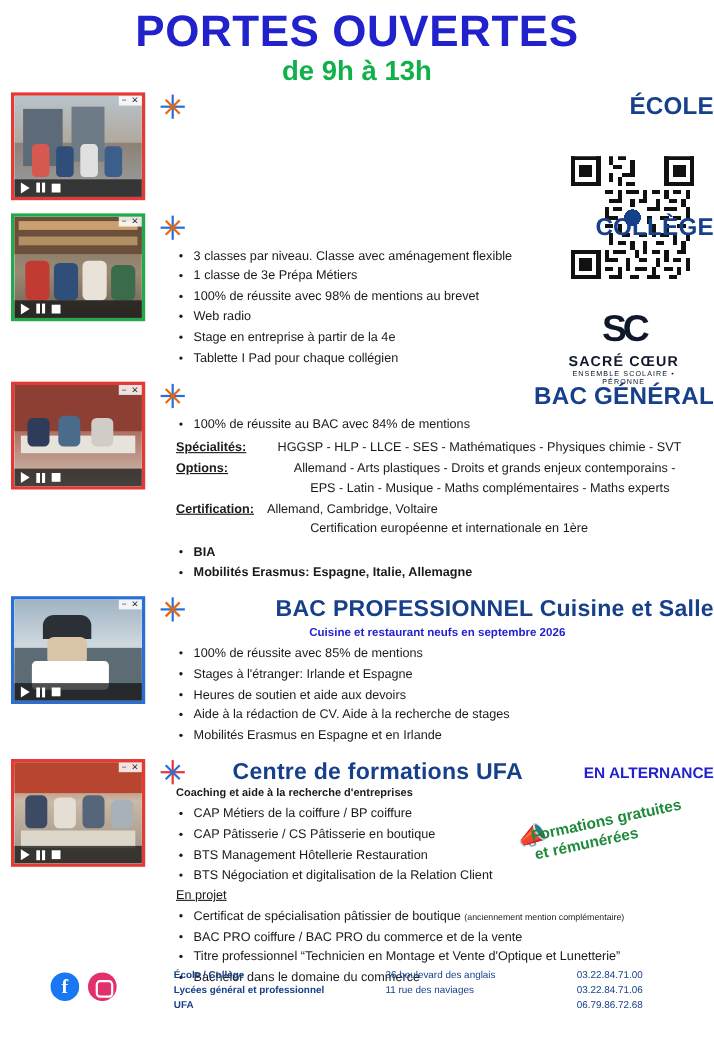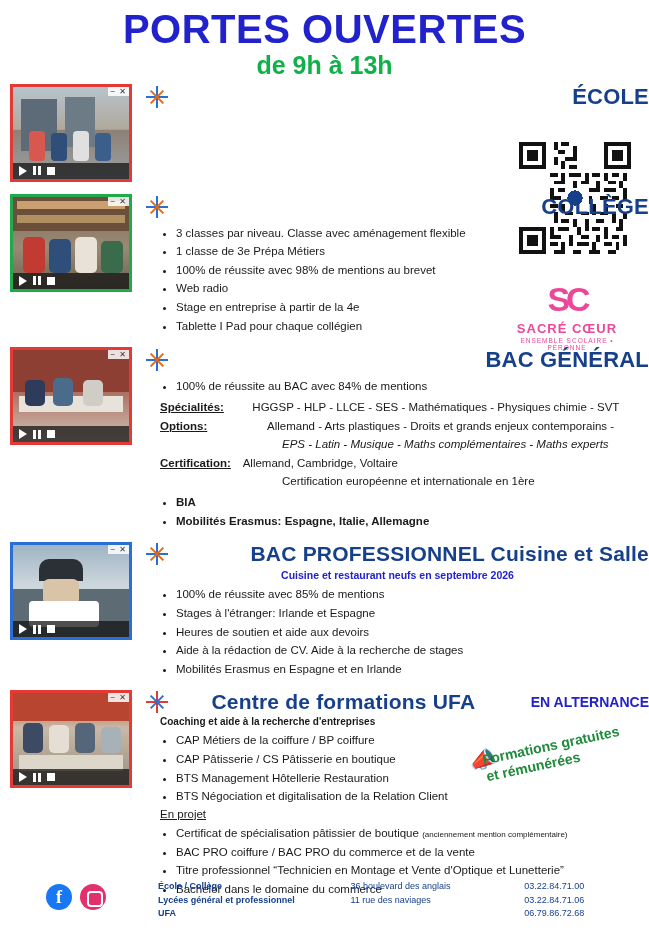--- a/index.html
+++ b/index.html
@@ -71,21 +71,21 @@
   .row-line{font-size:11.5px;line-height:1.62;}
   .indent{display:inline-block;}
   .small-note{font-size:8px;}
   .alternance{
     color:#2222cc;font-weight:bold;font-size:14px;margin-left:12px;
   }
   .qr{
     position:absolute;right:18px;top:142px;width:112px;height:112px;
   }
   .logo-sc{
-    position:absolute;right:22px;top:280px;width:120px;text-align:center;color:#ec4899;
+    position:absolute;right:22px;top:280px;width:120px;text-align:center;color:#0f172a;
   }
   .logo-sc .mono{font-size:34px;font-weight:bold;letter-spacing:-4px;}
   .logo-sc .nm{font-size:13px;font-weight:bold;letter-spacing:1px;margin-top:2px;}
   .logo-sc .sub{font-size:6.5px;letter-spacing:1px;margin-top:1px;}
   .badge-green{
     position:absolute;right:16px;top:736px;width:150px;
     color:#1f8a3b;font-weight:bold;font-size:14px;
     transform:rotate(-12deg);text-align:left;line-height:1.2;
   }
   .megaphone{
@@ -330,21 +330,21 @@
       <div class="row-line">
         <span class="lbl">Spécialités:</span>
         <span class="indent" style="width:22px;"></span>
         <span>HGGSP -  HLP - LLCE -  SES - Mathématiques - Physiques chimie - SVT</span>
       </div>
       <div class="row-line">
         <span class="lbl">Options:</span>
         <span class="indent" style="width:54px;"></span>
         <span>Allemand -  Arts plastiques - Droits et grands enjeux contemporains -</span>
       </div>
-      <div class="row-line" style="padding-left:122px;font-style:italic;">
+      <div class="row-line" style="padding-left:122px;">
         <span>EPS - Latin - Musique - Maths complémentaires - Maths experts</span>
       </div>
       <div class="row-line">
         <span class="lbl">Certification:</span>
         <span class="indent" style="width:6px;"></span>
         <span>Allemand, Cambridge, Voltaire</span>
       </div>
       <div class="row-line" style="padding-left:122px;">
         <span>Certification européenne et internationale en 1ère</span>
       </div>

